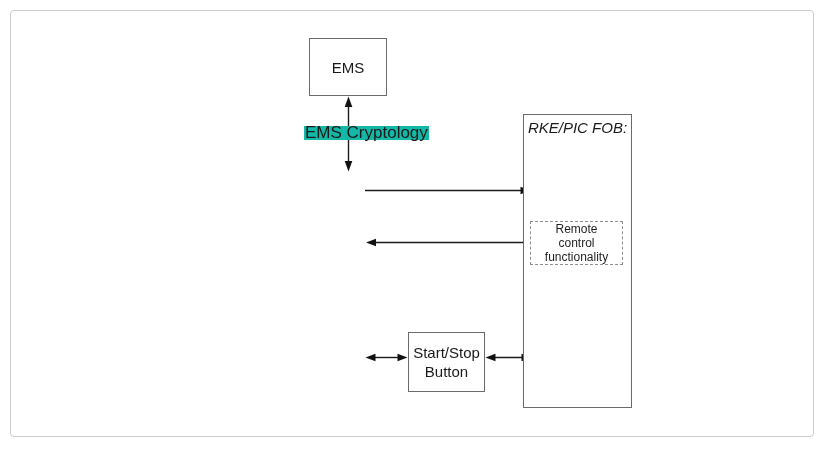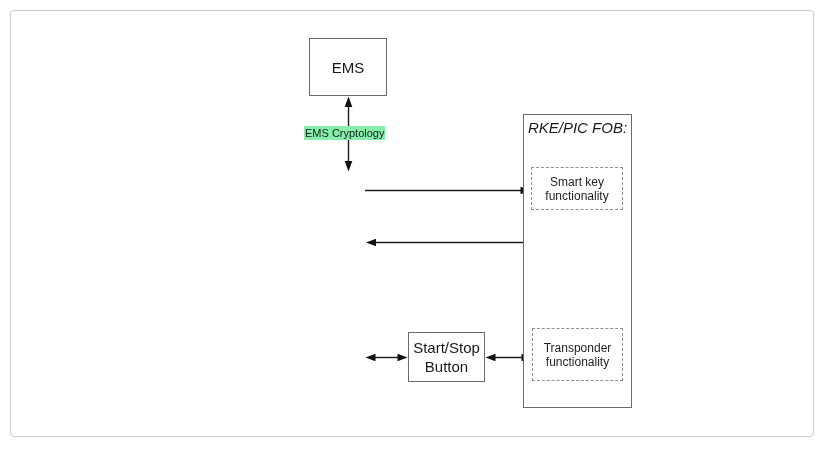--- a/index.html
+++ b/index.html
@@ -14,37 +14,37 @@
   .connectors{position:absolute;left:0;top:0;width:824px;height:449px;}
   .connectors line{stroke:#1c1c1c;stroke-width:1.4;}
   .connectors polygon{fill:#111111;stroke:none;}
   .box{
     position:absolute;box-sizing:border-box;border:1px solid #6b6b6b;background:#ffffff;
     display:flex;align-items:center;justify-content:center;text-align:center;
     font-size:15px;line-height:19px;
   }
   .node-ems{left:309px;top:38px;width:78px;height:58px;}
   .node-immo{left:211px;top:172px;width:154px;height:236px;}
-  .node-startstop{left:408px;top:332px;width:77px;height:50px;}
+  .node-startstop{left:408px;top:332px;width:77px;height:60px;}
   .node-rke{
     position:absolute;box-sizing:border-box;border:1px solid #6b6b6b;background:#ffffff;
     left:523px;top:114px;width:109px;height:294px;
   }
   .rke-title{text-align:center;padding-top:4px;font-size:15px;line-height:18px;font-style:italic;}
   .dashed{
     position:absolute;box-sizing:border-box;border:1px dashed #8f8f8f;background:#ffffff;
     display:flex;align-items:center;justify-content:center;text-align:center;
     font-size:12px;line-height:14px;color:#1f1f1f;
   }
   .node-smartkey{left:531px;top:167px;width:92px;height:43px;padding:0 6px;}
   .node-remote{left:530px;top:221px;width:93px;height:44px;padding:0 8px;}
   .node-transponder{left:532px;top:328px;width:91px;height:53px;padding:0 5px;}
   .conn-label{
-    position:absolute;left:304px;top:126px;background:#86efac;
-    font-size:11px;line-height:14px;padding:0 1px;white-space:nowrap;
+    position:absolute;left:304px;top:126px;background:#14b8a6;
+    font-size:17px;line-height:14px;padding:0 1px;white-space:nowrap;
   }
 </style>
 </head>
 <body>
 
 <div class="screen">
   <div class="frame"></div>
 
   <svg class="connectors" width="824" height="449" viewBox="0 0 824 449" aria-hidden="true">
     <g>
@@ -76,25 +76,22 @@
     <span>EMS</span>
   </div>
 
   <div class="conn-label">EMS Cryptology</div>
 
 
   <div class="node-rke">
     <div class="rke-title">RKE/PIC FOB:</div>
   </div>
 
-  <div class="dashed node-smartkey">
-    <span>Smart key functionality</span>
+
+  <div class="dashed node-remote">
+    <span>Remote control functionality</span>
   </div>
 
-
-  <div class="dashed node-transponder">
-    <span>Transponder functionality</span>
-  </div>
 
   <div class="box node-startstop">
     <span>Start/Stop Button</span>
   </div>
 </div>
 
 </body></html>

